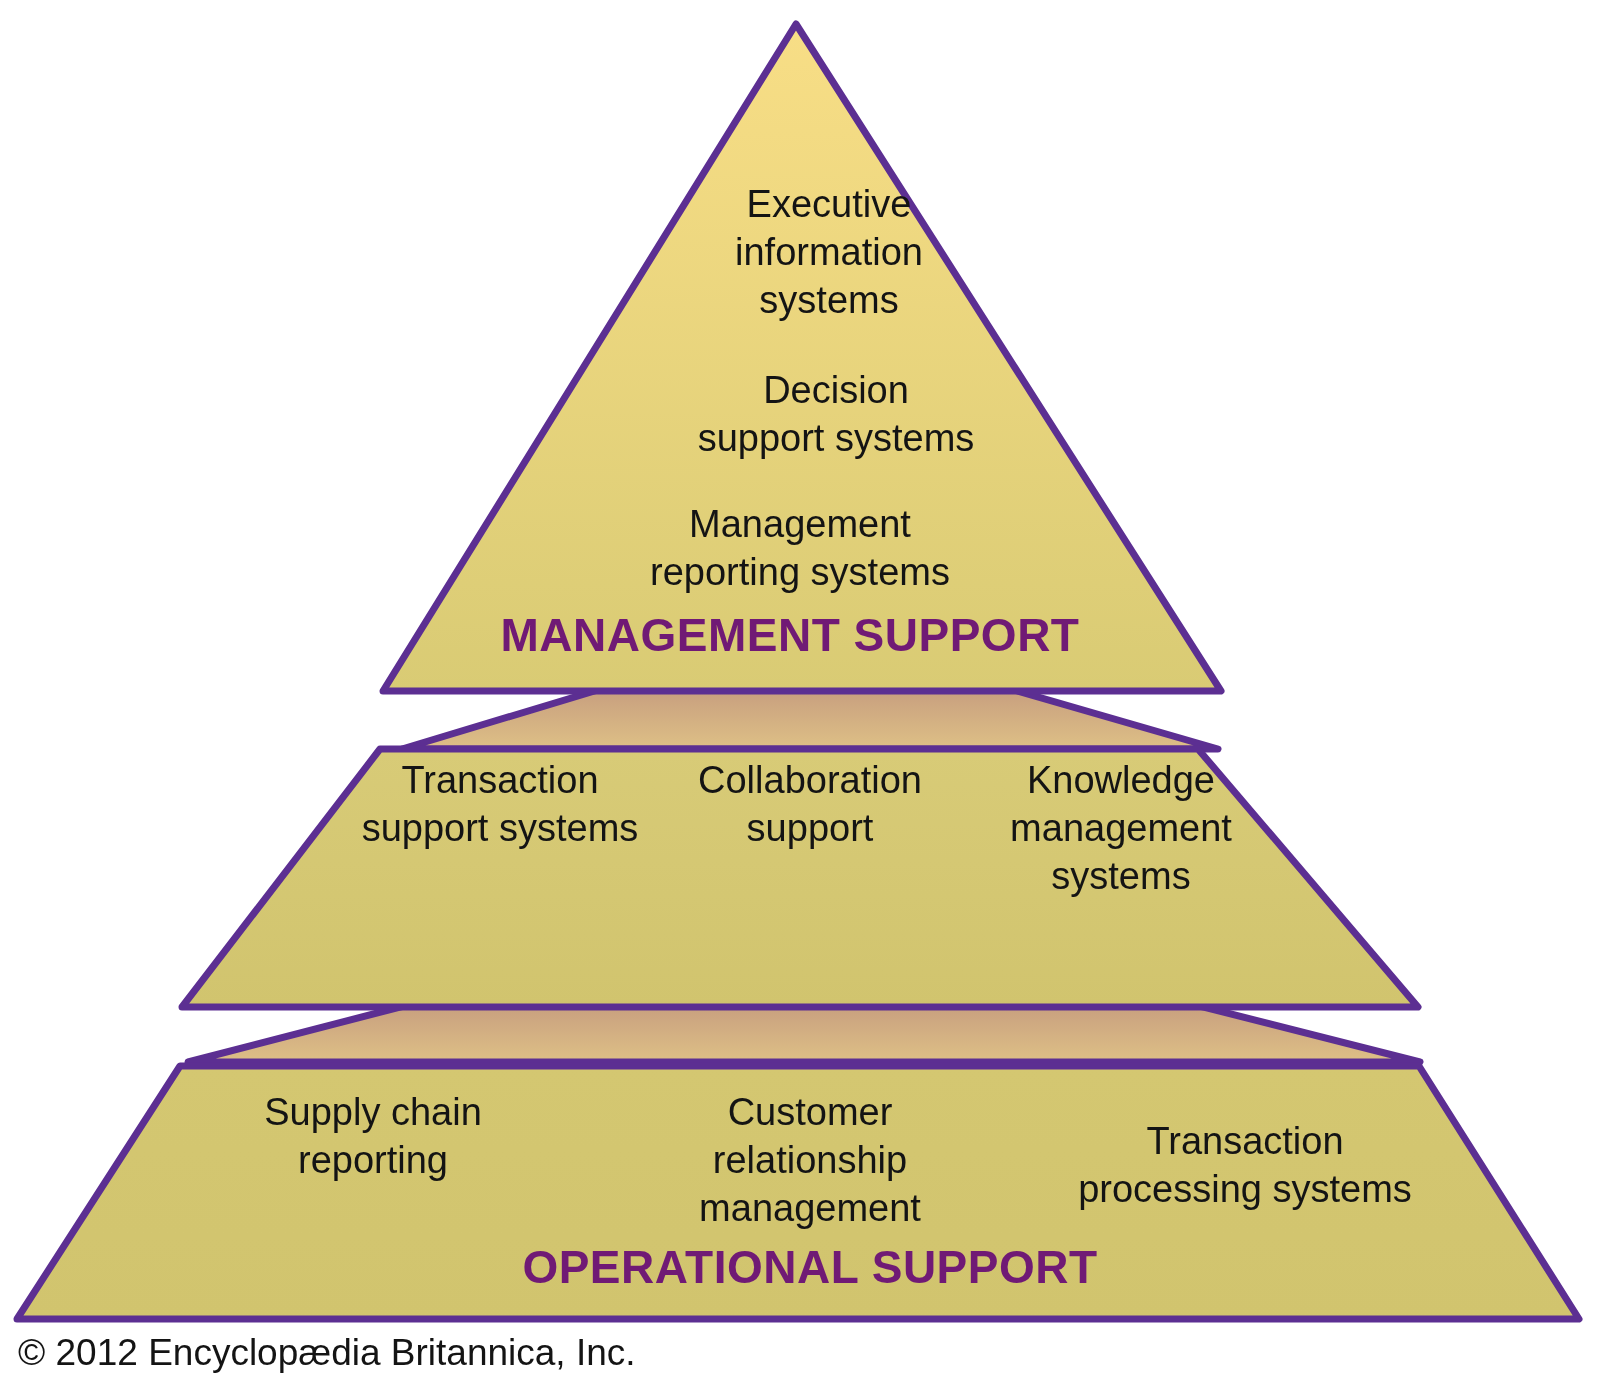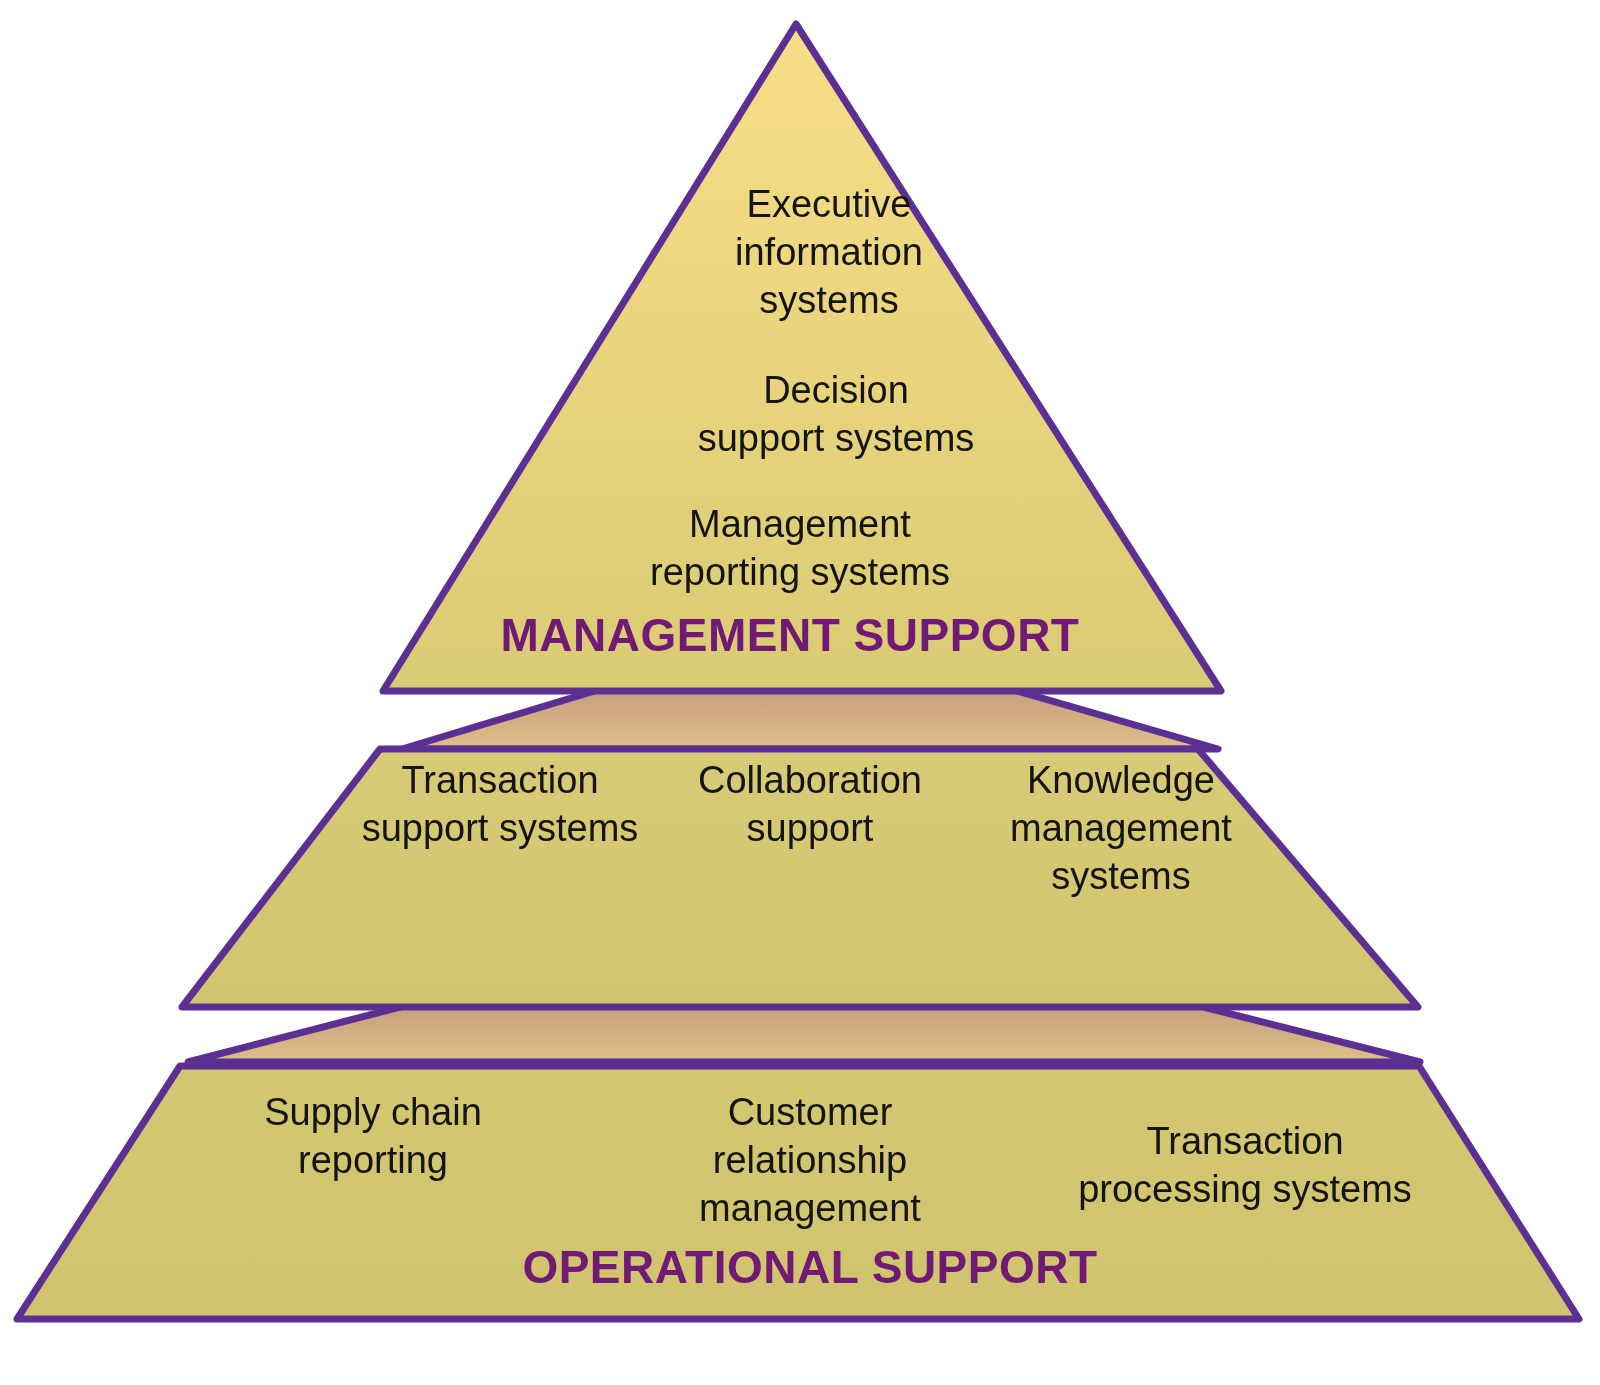--- a/index.html
+++ b/index.html
@@ -108,14 +108,15 @@
 
   <div class="item pos-supply">Supply chain
 reporting</div>
   <div class="item pos-cust">Customer
 relationship
 management</div>
   <div class="item pos-trans">Transaction
 processing systems</div>
   <div class="tier-label pos-label-oper">OPERATIONAL SUPPORT</div>
 
+  <div class="copyright">© 2012 Encyclopædia Britannica, Inc.</div>
 
 </div>
 
 </body></html>

